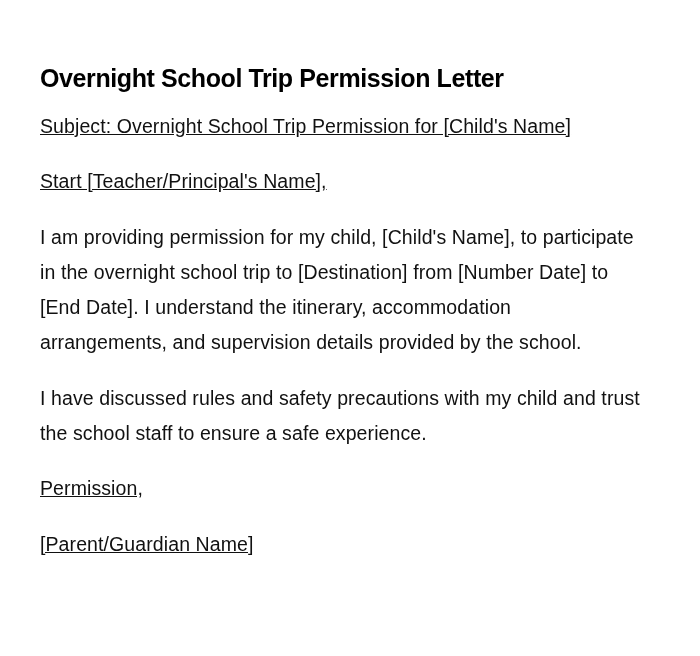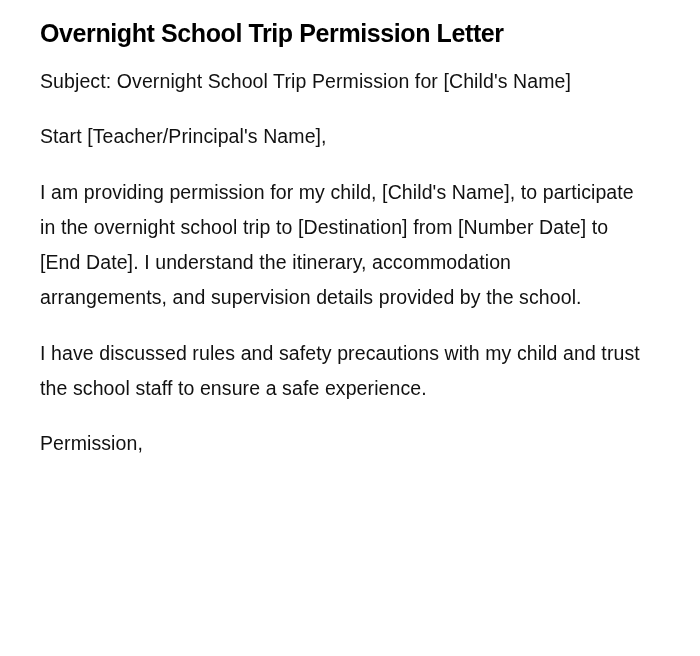--- a/index.html
+++ b/index.html
@@ -11,42 +11,45 @@
       width: 700px;
       height: 656px;
       overflow: hidden;
       font-family: "Liberation Sans", sans-serif;
       color: #111111;
     }
     .letter {
       position: relative;
       padding: 16px 40px 0 40px;
       width: 600px;
+      margin-top: 45px;
     }
     .title {
       font-size: 25px;
       font-weight: bold;
       letter-spacing: -0.4px;
       margin: 0 0 14px 0;
       line-height: 34px;
       color: #000000;
     }
     .para {
       font-size: 19.5px;
       line-height: 35.3px;
       margin: 0 0 20px 0;
       letter-spacing: 0.1px;
     }
     .para.single {
       margin-bottom: 20px;
+      text-decoration: underline;
     }
   </style>
 </head>
 <body>
 
 <div class="letter">
   <h1 class="title">Overnight School Trip Permission Letter</h1>
   <p class="para single">Subject: Overnight School Trip Permission for [Child's Name]</p>
   <p class="para single">Start [Teacher/Principal's Name],</p>
   <p class="para">I am providing permission for my child, [Child's Name], to participate in the overnight school trip to [Destination] from [Number Date] to [End Date]. I understand the itinerary, accommodation arrangements, and supervision details provided by the school.</p>
   <p class="para">I have discussed rules and safety precautions with my child and trust the school staff to ensure a safe experience.</p>
   <p class="para single">Permission,</p>
+  <p class="para single">[Parent/Guardian Name]</p>
 </div>
 
 </body></html>

